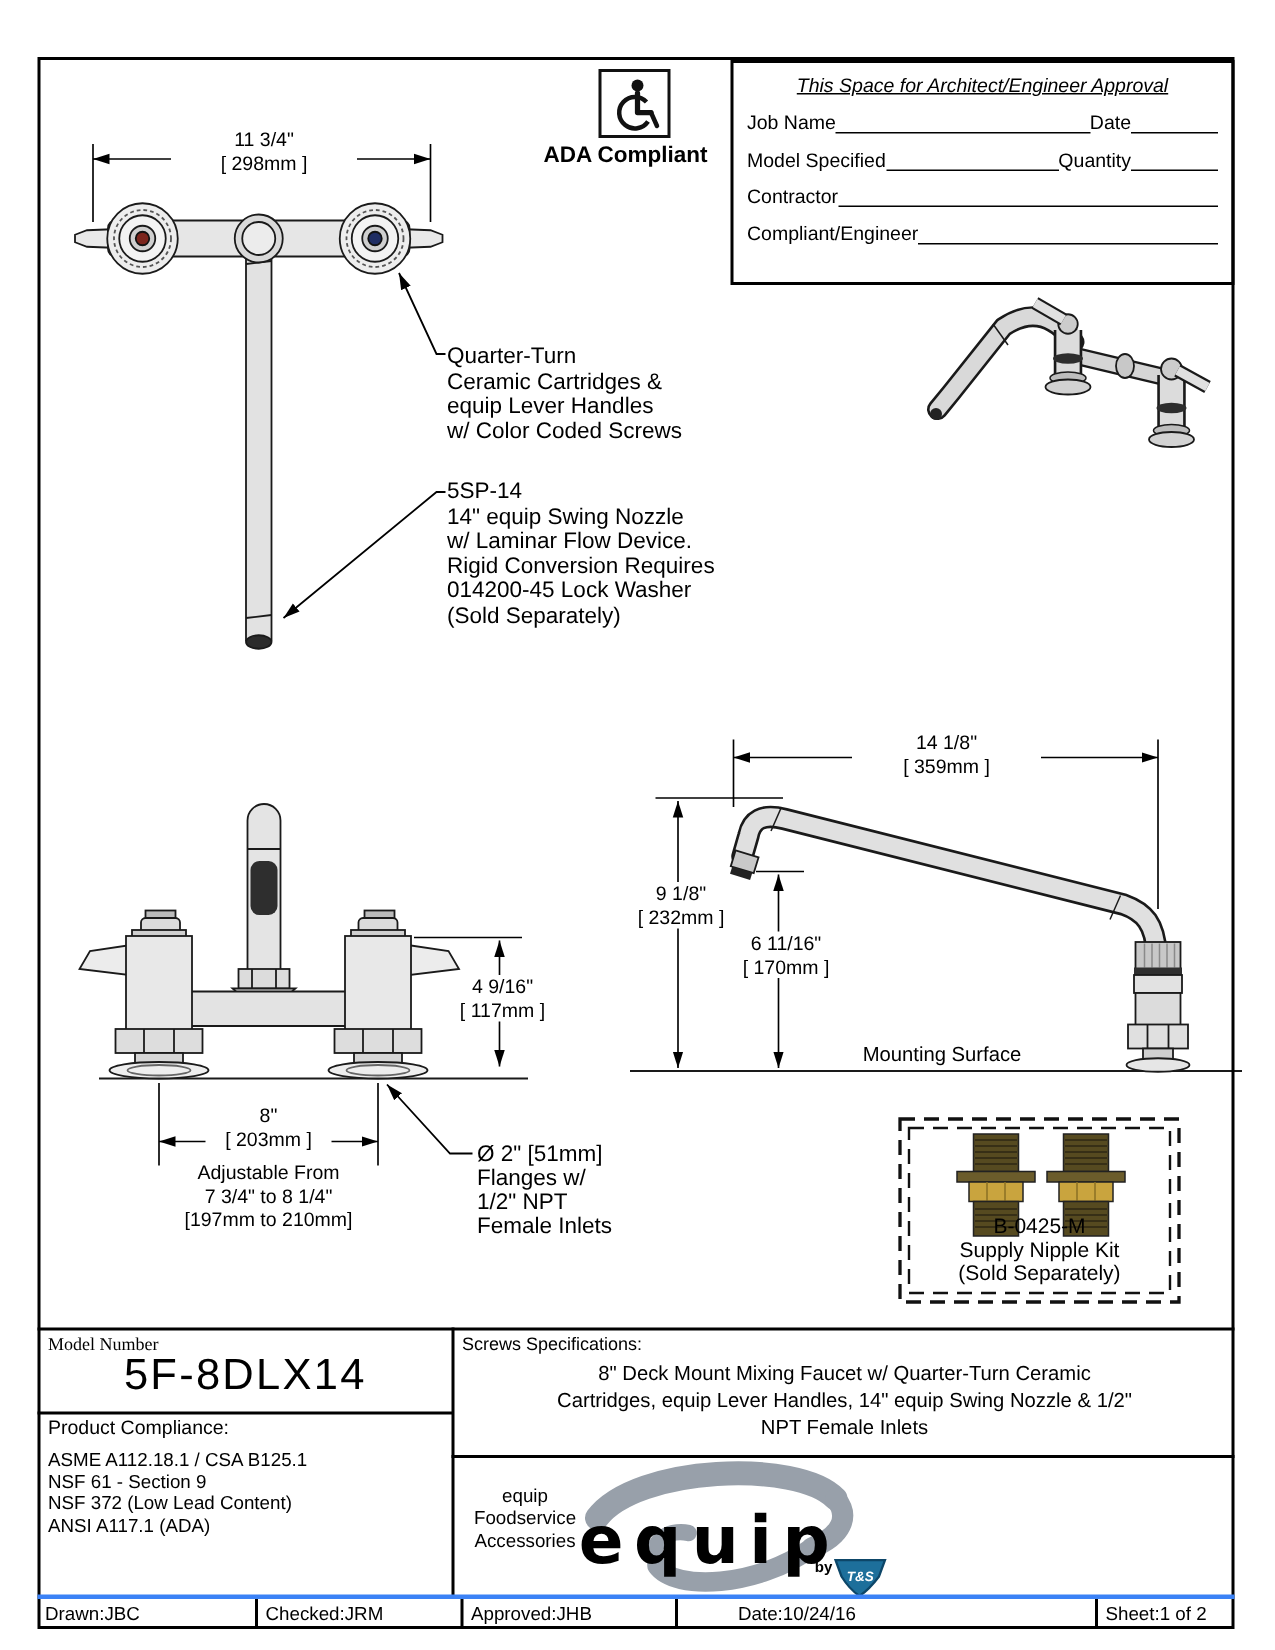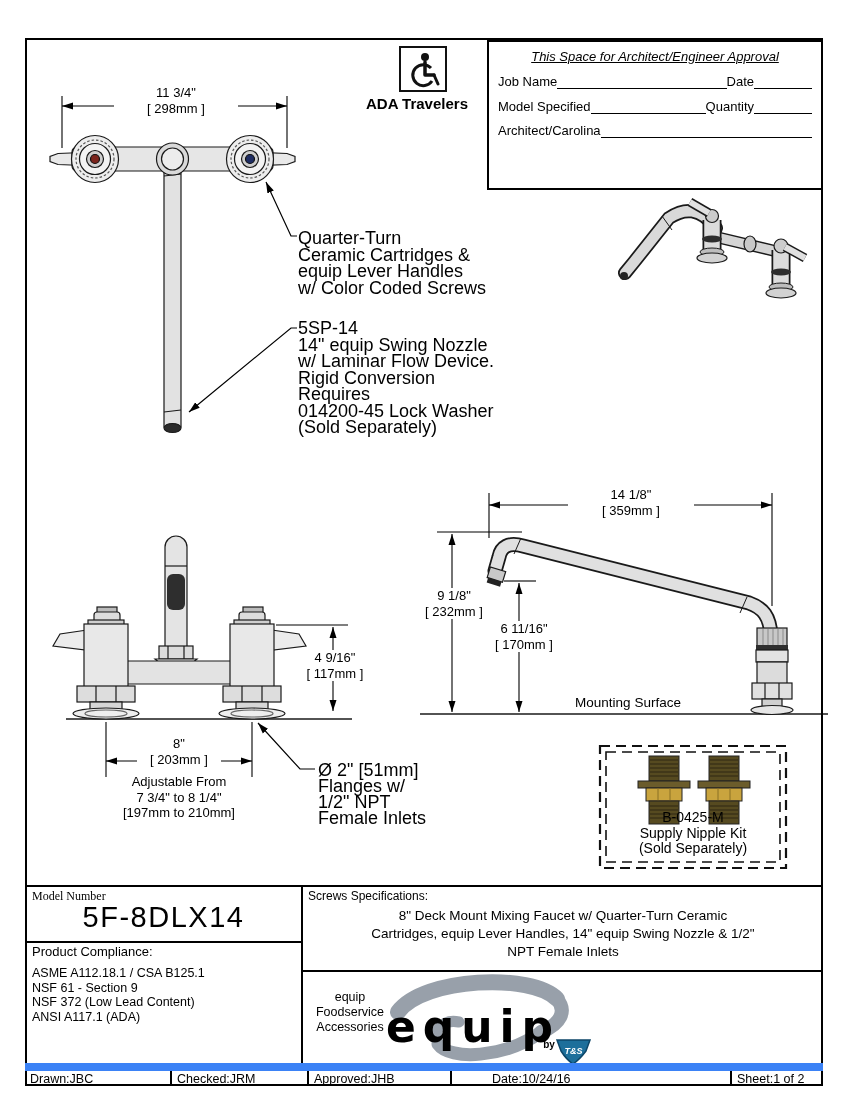--- a/index.html
+++ b/index.html
@@ -5,21 +5,21 @@
   html,body{margin:0;padding:0;background:#fff;}
   #sheet{position:relative;width:850px;height:1100px;background:#fff;overflow:hidden;
          font-family:"Liberation Sans",sans-serif;color:#000;}
   .border-main{position:absolute;left:25px;top:38px;width:798px;height:1048px;
                border:2.5px solid #000;box-sizing:border-box;}
   .hline,.vline{position:absolute;background:#000;}
   
   .dim{position:absolute;font-size:13px;line-height:15.5px;text-align:center;
        white-space:pre-line;background:#fff;padding:0 2px;}
   .dim.nobg{background:transparent;}
-  .callout{position:absolute;font-size:18px;line-height:16.5px;white-space:pre-line;}
+  .callout{position:absolute;font-size:15px;line-height:16.5px;white-space:pre-line;}
   
   .approval{position:absolute;left:487px;top:40px;width:336px;height:150px;
             border:2px solid #000;box-sizing:border-box;padding:5px 9px 0 9px;font-size:13px;}
   .approval .ttl{text-align:center;font-style:italic;text-decoration:underline;margin:2px 0 10px 0;}
   .aprow{display:flex;align-items:flex-end;margin-bottom:9.5px;}
   .aprow .lbl{white-space:nowrap;}
   .aprow .fill{flex:1;border-bottom:1.4px solid #000;height:13px;}
   .aprow .fill.short{flex:0 0 58px;}
   .aprow .fill.mid{flex:1.6;}
   
@@ -34,21 +34,21 @@
   .comp-list{position:absolute;left:32px;top:966px;font-size:12.5px;line-height:14px;}
   .comp-list div{margin-bottom:0.5px;}
   .spec-text{position:absolute;left:310px;top:907px;width:506px;text-align:center;
              font-size:13.5px;line-height:18px;white-space:pre-line;}
   .tagline{position:absolute;left:304px;top:990px;width:92px;text-align:center;
            font-size:12.5px;line-height:15px;white-space:pre-line;}
   .address{position:absolute;left:582px;top:986px;width:238px;text-align:center;
            font-size:13px;line-height:15.5px;white-space:pre-line;}
   
   .footer{position:absolute;left:25px;top:1063px;width:798px;height:23px;display:flex;
-          border-top:8px solid #3b82f6;box-sizing:border-box;font-size:12.5px;}
+          border-top:3px solid #3b82f6;box-sizing:border-box;font-size:12.5px;}
   .fcell{display:flex;align-items:center;box-sizing:border-box;border-left:2px solid #000;}
   .fcell:first-child{border-left:none;}
   .fcell .fl{padding-left:5px;white-space:nowrap;}
   .fcell .fv{flex:1;text-align:left;}
   svg{position:absolute;left:0;top:0;}
 </style>
 </head>
 <body>
 
 <div id="sheet">
@@ -300,27 +300,31 @@
       <span class="lbl">Date</span>
       <span class="fill short"></span>
     </div>
     <div class="aprow">
       <span class="lbl">Model Specified</span>
       <span class="fill mid"></span>
       <span class="lbl">Quantity</span>
       <span class="fill short"></span>
     </div>
     <div class="aprow">
-      <span class="lbl">Architect/Carolina</span>
+      <span class="lbl">Contractor</span>
       <span class="fill"></span>
     </div>
+    <div class="aprow">
+      <span class="lbl">Compliant/Engineer</span>
+      <span class="fill"></span>
+    </div>
   </div>
 
   <div class="ada-box"></div>
-  <div class="ada-label">ADA Travelers</div>
+  <div class="ada-label">ADA Compliant</div>
 
   <div class="dim" style="left:114px;top:85px;width:120px;">11 3/4"
 [ 298mm ]</div>
   <div class="dim" style="left:568px;top:487px;width:122px;">14 1/8"
 [ 359mm ]</div>
   <div class="dim" style="left:413px;top:588px;width:78px;">9 1/8"
 [ 232mm ]</div>
   <div class="dim" style="left:486px;top:621px;width:72px;">6 11/16"
 [ 170mm ]</div>
   <div class="dim" style="left:295px;top:650px;width:76px;">4 9/16"

